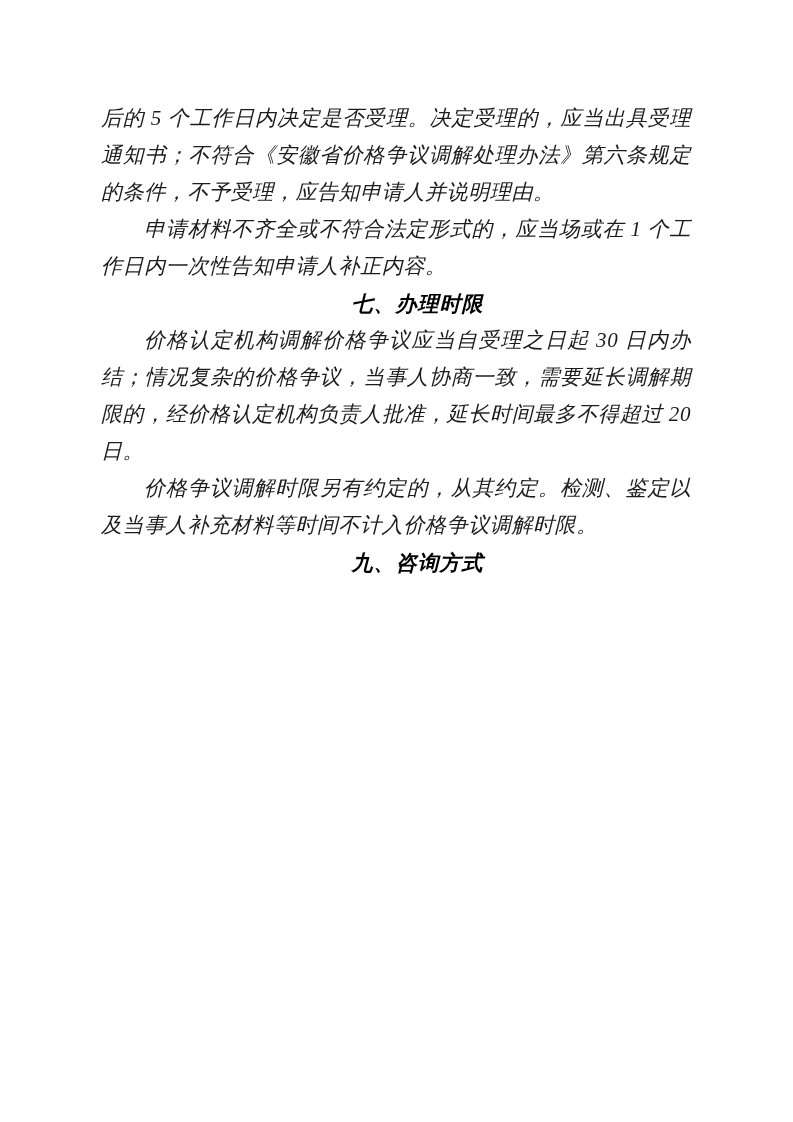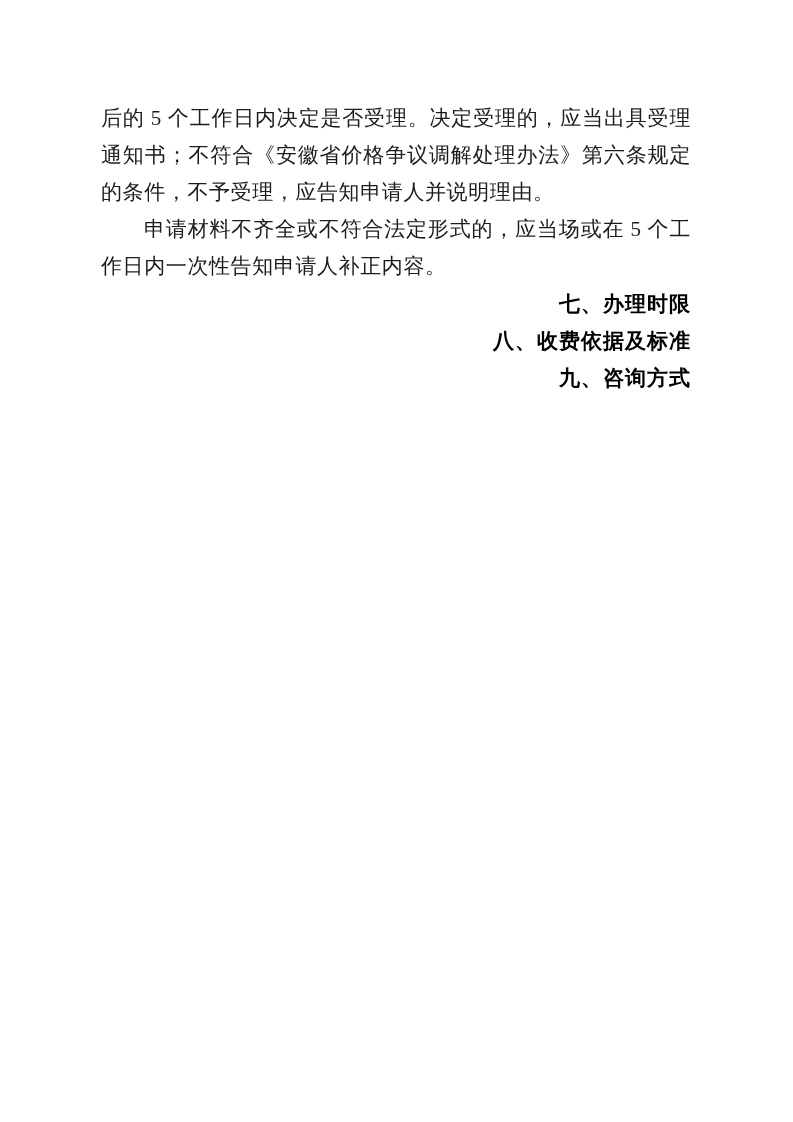--- a/index.html
+++ b/index.html
@@ -23,36 +23,38 @@
   .para {
     margin: 0;
     padding: 0;
     font-family: "Liberation Serif", "DejaVu Serif", serif;
     font-size: 21px;
     line-height: 37px;
     color: #1c1c1c;
     text-align: justify;
     text-justify: inter-character;
     letter-spacing: 0.6px;
+    font-style: italic;
   }
   .para.indent {
     text-indent: 43px;
   }
   .para.heading {
     font-family: "Liberation Sans", "DejaVu Sans", sans-serif;
     font-weight: 700;
     color: #000000;
-    text-align: right;
+    text-align: center;
     letter-spacing: 1px;
   }
 </style>
 </head>
 <body>
 
 <div class="page">
   <div class="text-block">
     <p class="para">后的 5 个工作日内决定是否受理。决定受理的，应当出具受理通知书；不符合《安徽省价格争议调解处理办法》第六条规定的条件，不予受理，应告知申请人并说明理由。</p>
-    <p class="para indent">申请材料不齐全或不符合法定形式的，应当场或在 5 个工作日内一次性告知申请人补正内容。</p>
+    <p class="para indent">申请材料不齐全或不符合法定形式的，应当场或在 1 个工作日内一次性告知申请人补正内容。</p>
     <p class="para indent heading">七、办理时限</p>
-    <p class="para indent heading">八、收费依据及标准</p>
+    <p class="para indent">价格认定机构调解价格争议应当自受理之日起 30 日内办结；情况复杂的价格争议，当事人协商一致，需要延长调解期限的，经价格认定机构负责人批准，延长时间最多不得超过 20 日。</p>
+    <p class="para indent">价格争议调解时限另有约定的，从其约定。检测、鉴定以及当事人补充材料等时间不计入价格争议调解时限。</p>
     <p class="para indent heading">九、咨询方式</p>
   </div>
 </div>
 
 </body></html>

